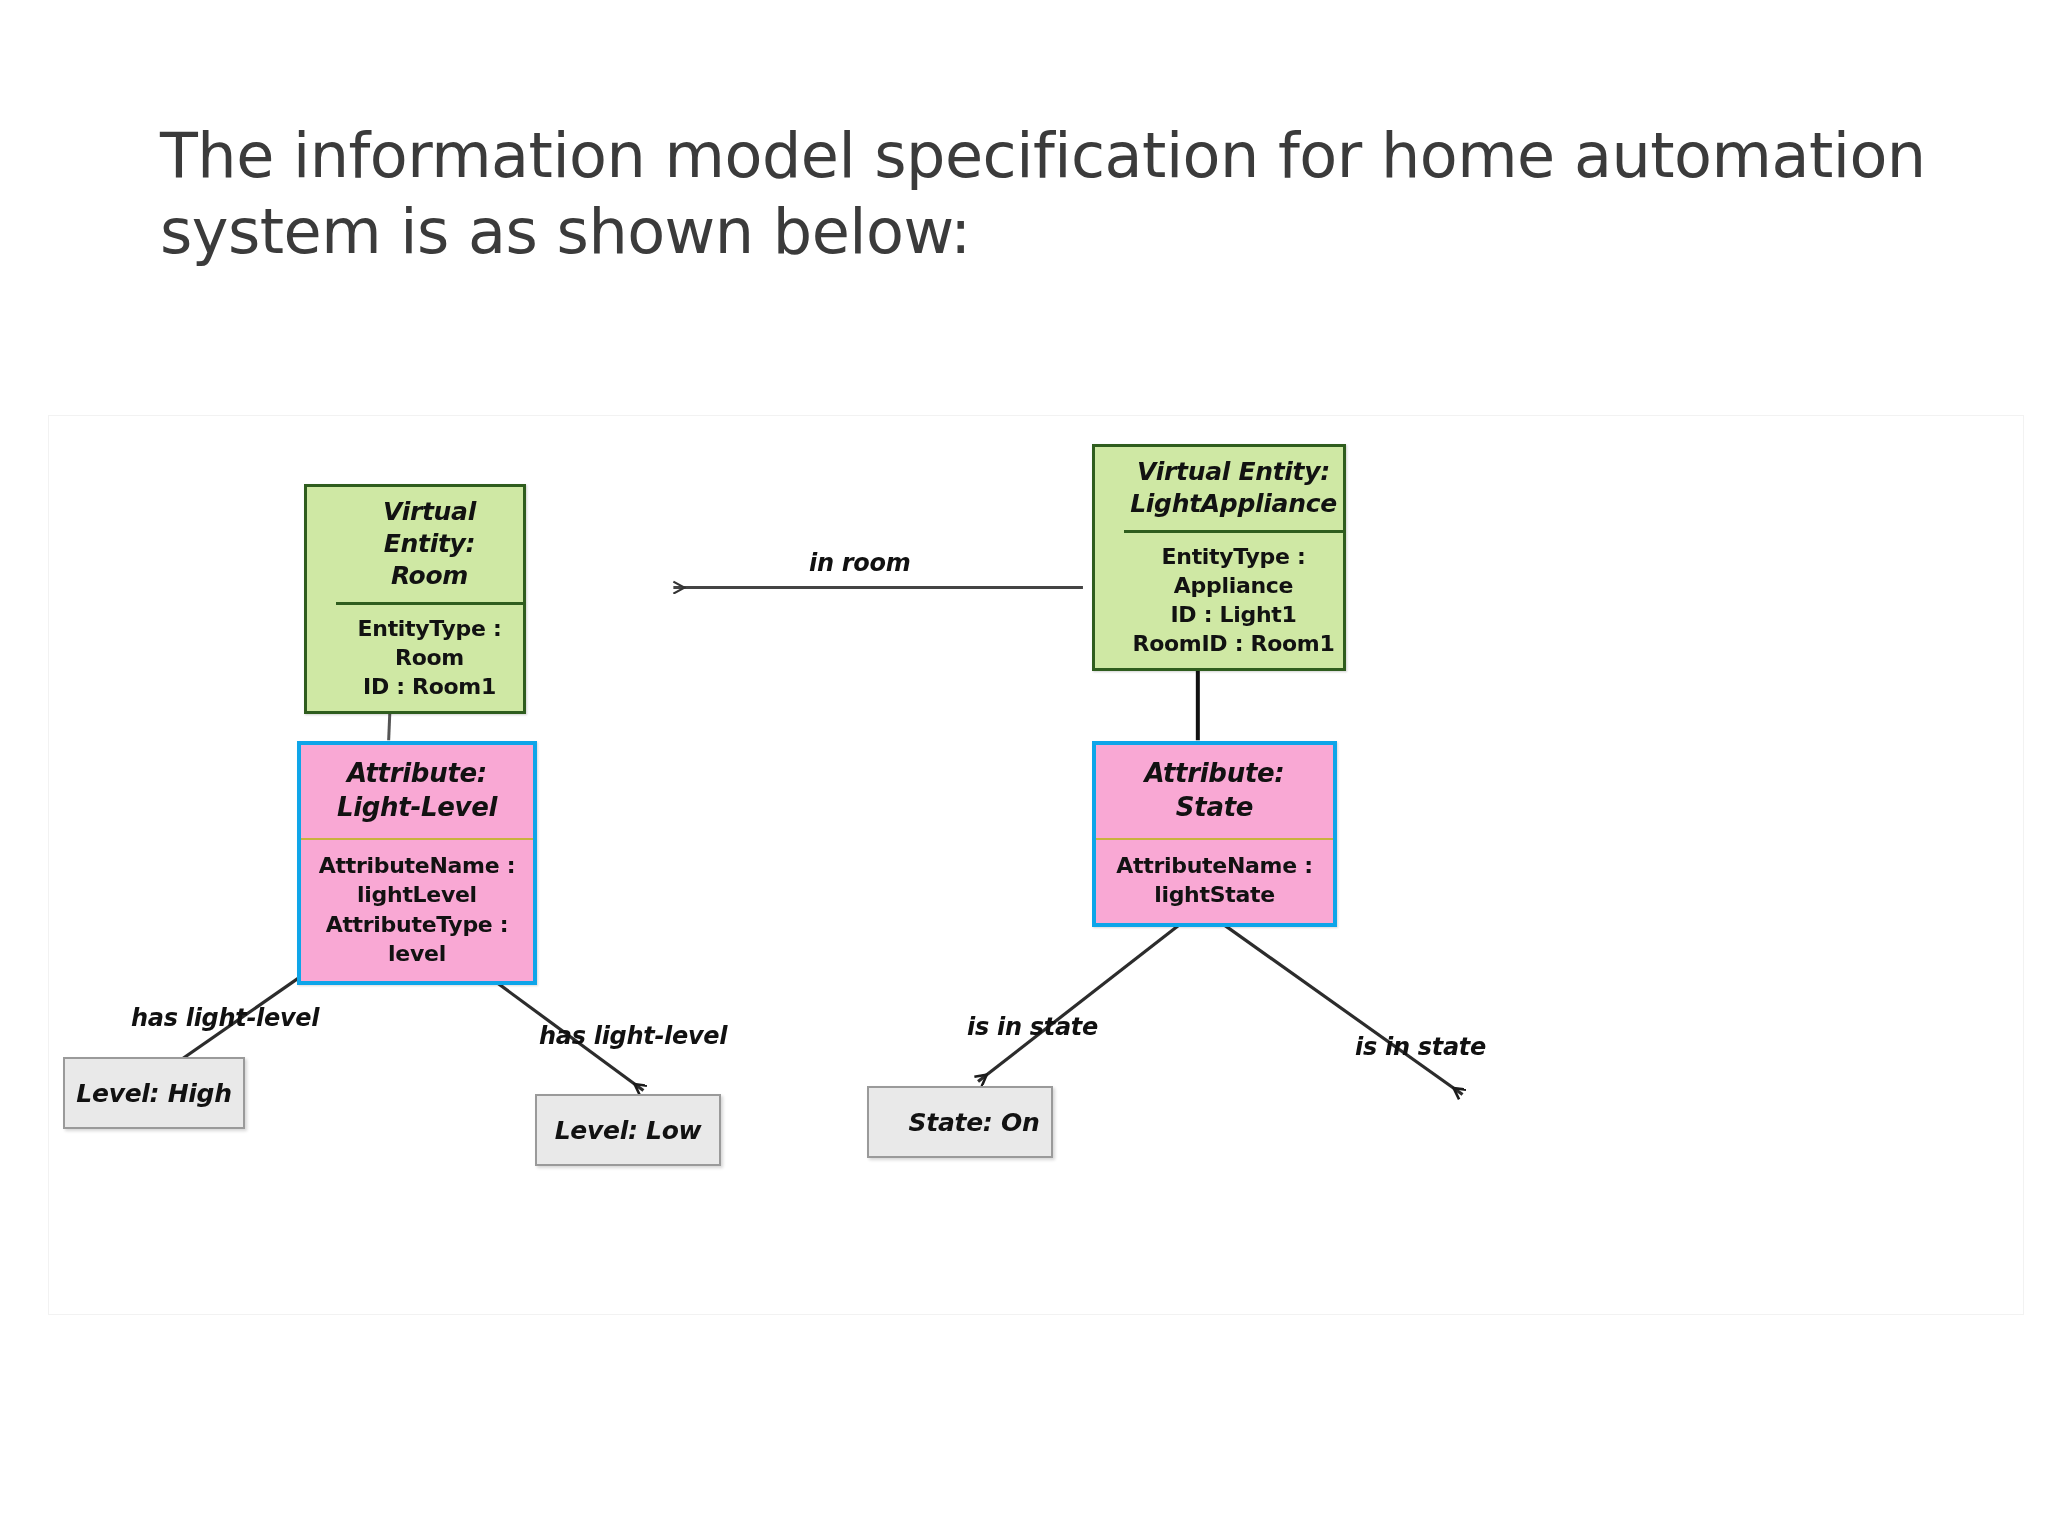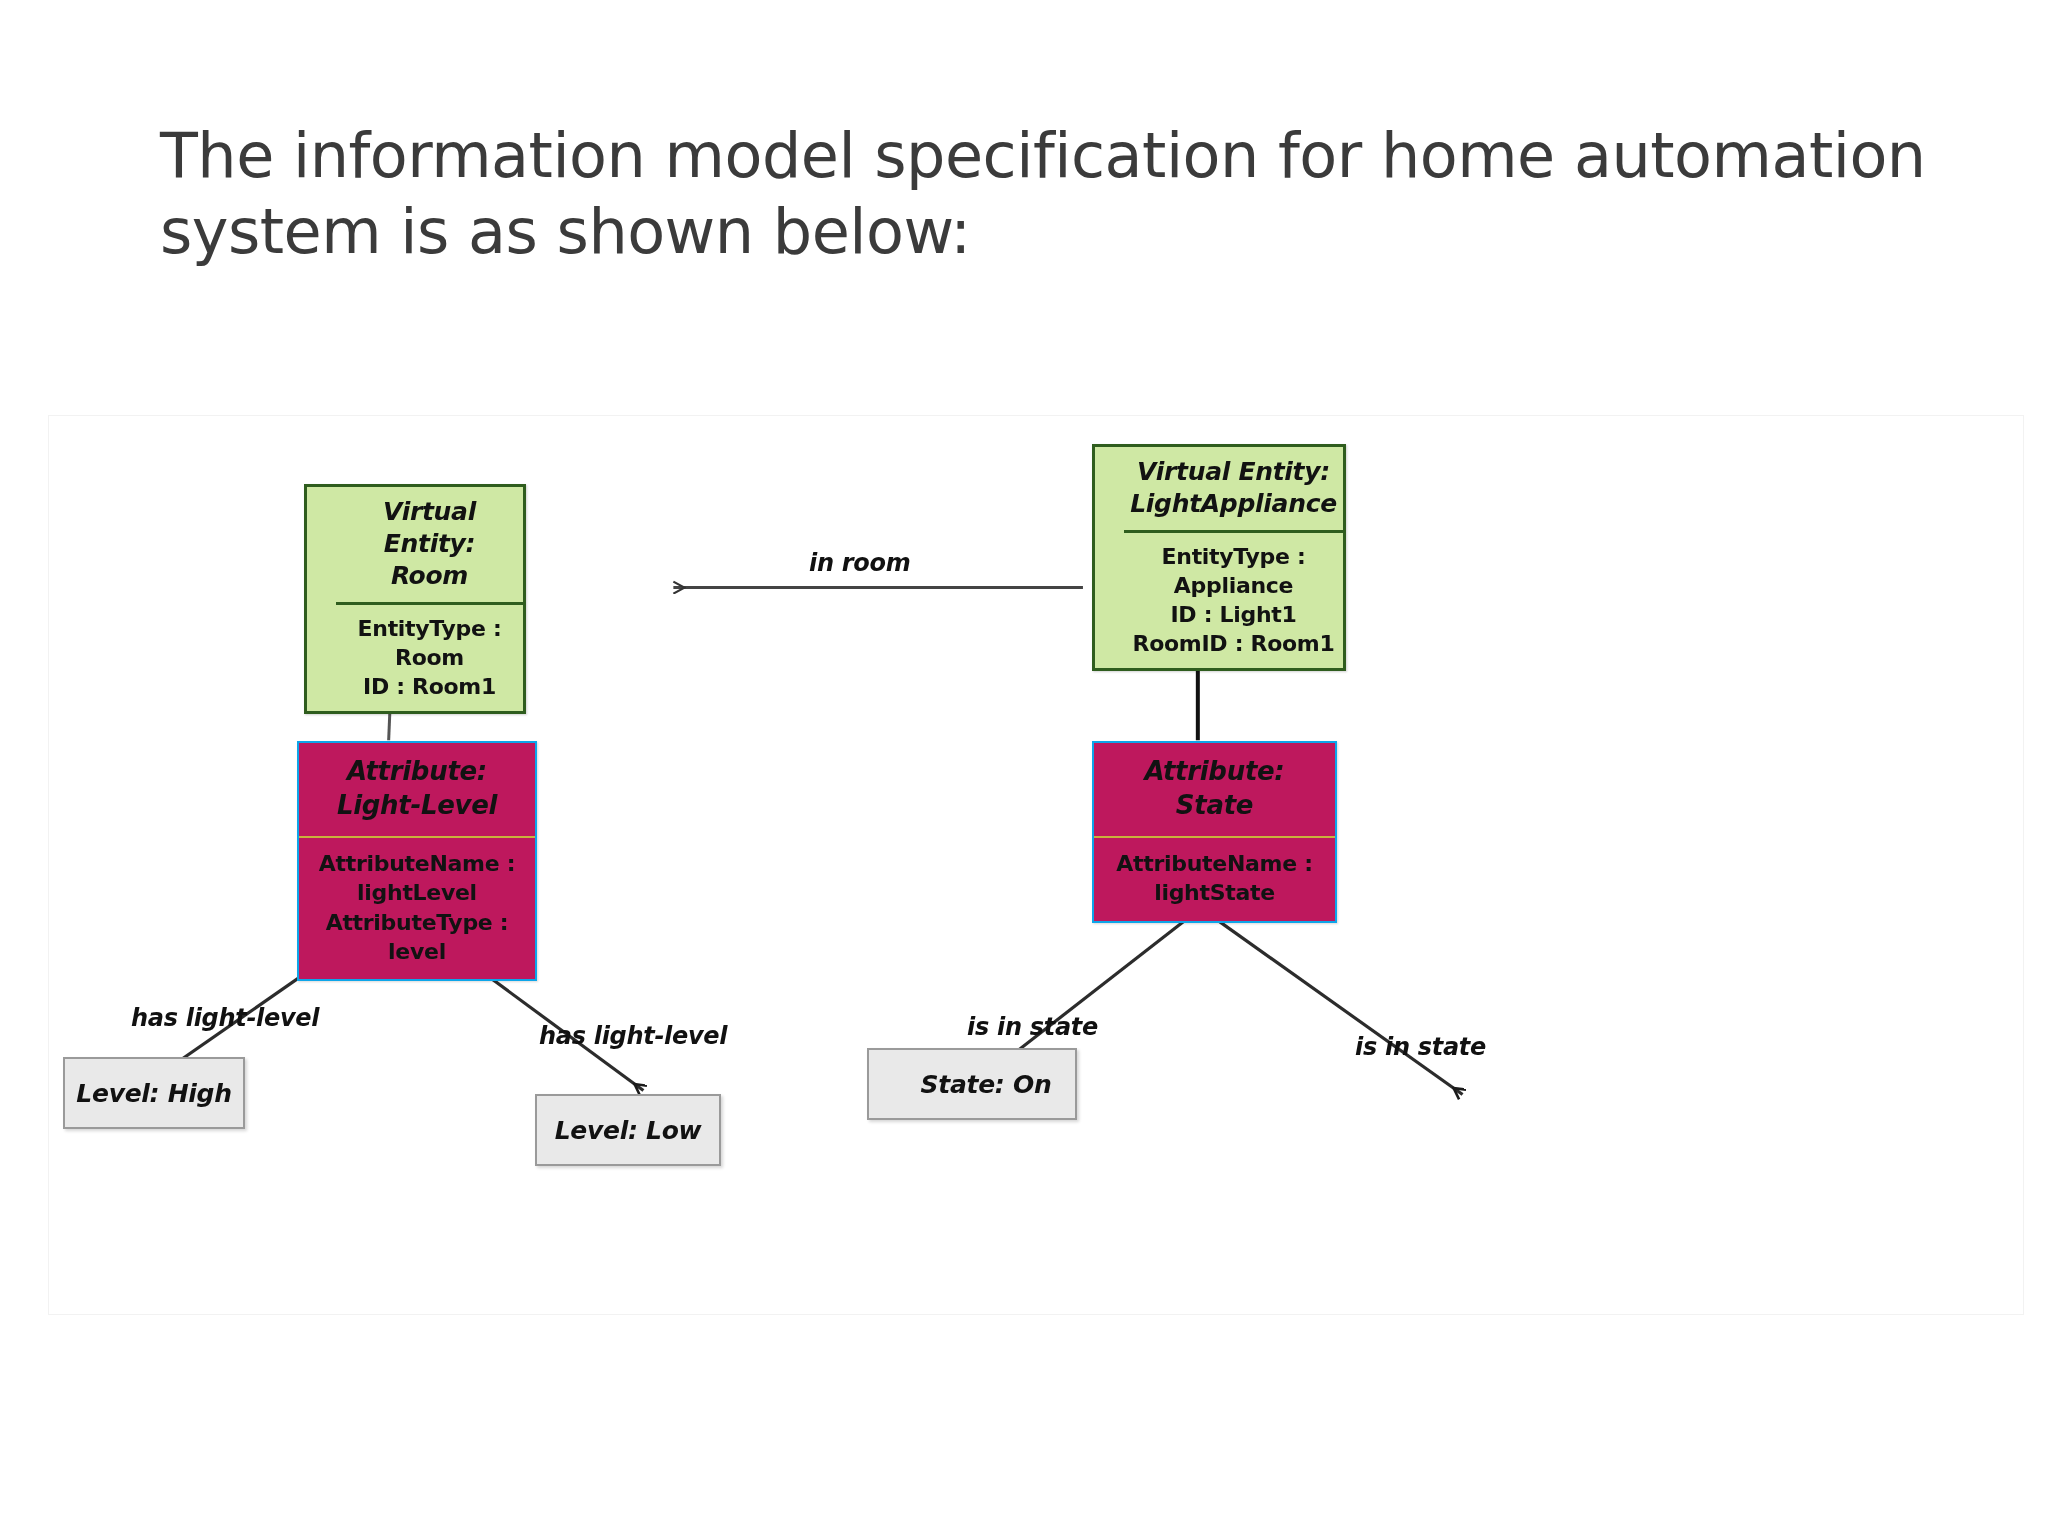--- a/index.html
+++ b/index.html
@@ -82,22 +82,22 @@
     font-weight: bold;
     font-size: 22px;
     line-height: 1.32;
     color: #121212;
     padding: 9px 4px 10px 4px;
     letter-spacing: -0.3px;
   }
 
   
   .attribute {
-    border: 2px solid #0ea5e9;
-    background: #be185d;
+    border: 4px solid #0ea5e9;
+    background: #f9a8d4;
     box-shadow: 1px 1px 2px rgba(0,0,0,0.15);
   }
   .attribute .hdr {
     font-style: italic;
     font-weight: bold;
     font-size: 26px;
     line-height: 1.3;
     color: #121212;
     padding: 12px 4px 13px 4px;
     border-bottom: 2px solid #c9b23c;
@@ -221,21 +221,21 @@
     </div>
 
     <div class="node value" style="left:14px; top:641px; width:182px; height:72px;">
       <span class="vtext">Level: High</span>
     </div>
 
     <div class="node value" style="left:486px; top:678px; width:186px; height:72px;">
       <span class="vtext">Level: Low</span>
     </div>
 
-    <div class="node value" style="left:818px; top:632px; width:210px; height:72px;padding-left:28px;">
+    <div class="node value" style="left:818px; top:670px; width:186px; height:72px;padding-left:28px;">
       <span class="vtext">State: On</span>
     </div>
 
 
     <div class="edge-label" style="left:760px; top:133px;">in room</div>
 
     <div class="edge-label" style="left:82px; top:588px;">has light-level</div>
 
     <div class="edge-label" style="left:490px; top:606px;">has light-level</div>
 

